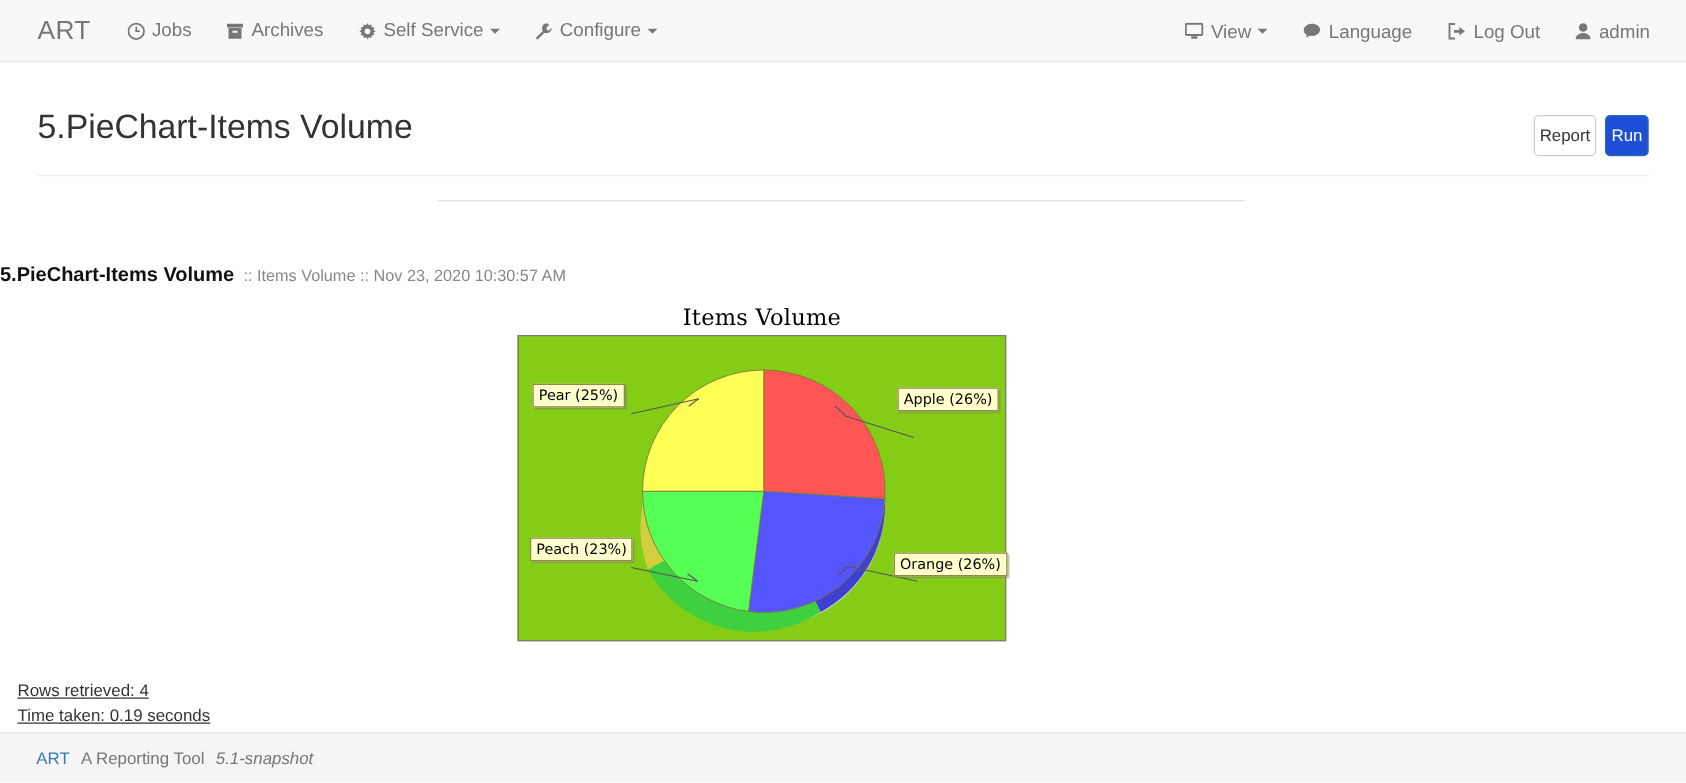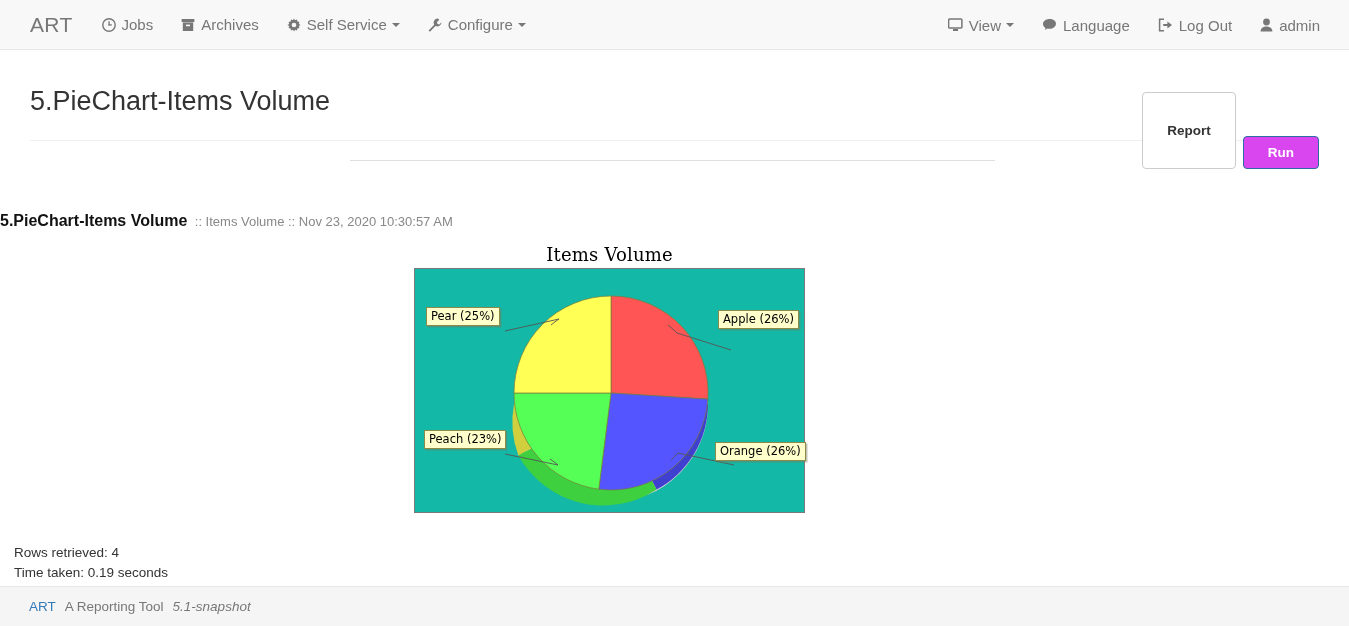--- a/index.html
+++ b/index.html
@@ -96,36 +96,34 @@
   }
   .btn-group {
     position: absolute;
     right: 0;
     top: 5px;
     display: flex;
     gap: 7px;
   }
   .btn {
     font-size: 13.5px;
-    padding: 6px 24px;
+    padding: 6px 4px;
     border-radius: 4px;
     border: 1px solid #cccccc;
     background: #ffffff;
     color: #333333;
     cursor: pointer;
     line-height: 1.42;
     white-space: nowrap;
     font-family: "Liberation Sans", sans-serif;
-    font-weight: bold;
   }
   .btn-primary {
-    background: #d946ef;
+    background: #1d4ed8;
     border-color: #2e6da4;
     color: #ffffff;
-    margin-top: 44px;
   }
   .btn .caret-dn {
     display: inline-block;
     margin-left: 3px;
     font-size: 11px;
     vertical-align: 1px;
   }
 
   
   .hr-wrap {
@@ -179,21 +177,21 @@
     color: #000000;
     letter-spacing: 0.2px;
   }
   .chart-frame {
     position: absolute;
     left: 414px;
     top: 28px;
     width: 391px;
     height: 245px;
     border: 1px solid #7a7a7a;
-    background: #14b8a6;
+    background: #84cc16;
   }
   .pie-svg {
     position: absolute;
     left: 0; top: 0;
   }
   .callout {
     position: absolute;
     background: #ffffcc;
     border: 1px solid #8a8a4a;
     box-shadow: 1.5px 1.5px 0 rgba(120,120,90,0.45);
@@ -206,20 +204,21 @@
   }
 
   
   .stats {
     position: absolute;
     left: 14px;
     top: 543px;
     font-size: 13.5px;
     color: #333333;
     line-height: 20px;
+    text-decoration: underline;
   }
   .stats div { white-space: nowrap; }
 
   
   .footer {
     position: absolute;
     left: 0;
     top: 586px;
     width: 1349px;
     height: 40px;

